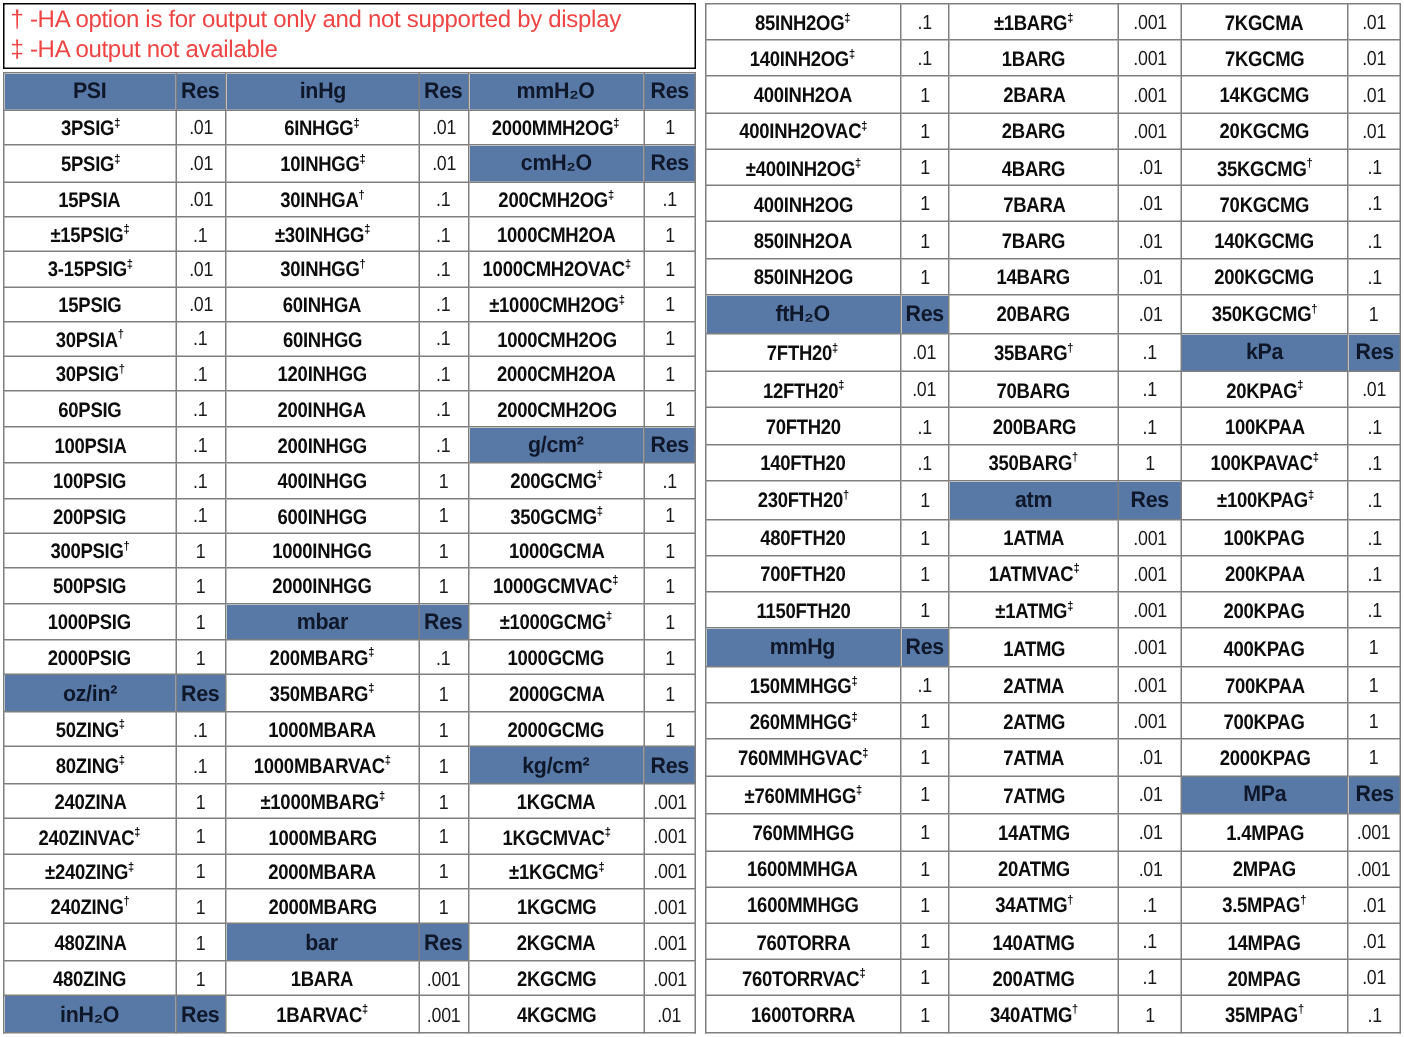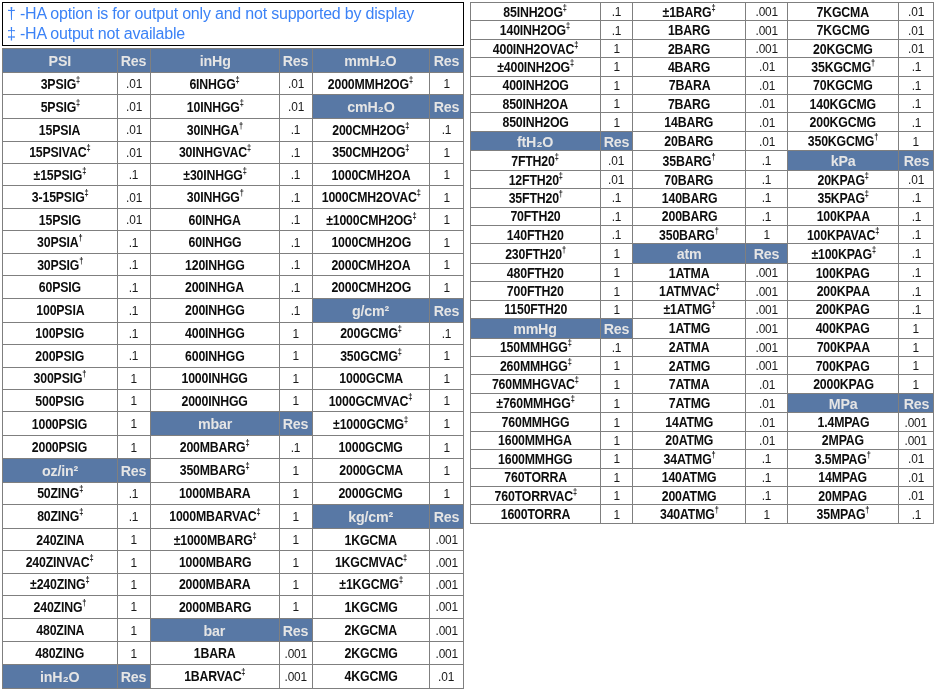--- a/index.html
+++ b/index.html
@@ -7,36 +7,36 @@
     position:relative;width:936px;height:691px;background:#ffffff;overflow:hidden;
     font-family:"Liberation Sans","DejaVu Sans",sans-serif;color:#111;
   }
   .left-panel{position:absolute;left:2px;top:2px;width:462px;height:687px;}
   .right-panel{position:absolute;left:470px;top:2px;width:464px;height:687px;}
   .note-box{
     box-sizing:border-box;height:44px;border:1px solid #000;
     padding:1px 4px;margin-bottom:2px;
   }
   .note-line{
-    font-size:16px;line-height:20px;white-space:nowrap;color:#3b82f6;
+    font-size:16px;line-height:20px;white-space:nowrap;color:#ef4444;
     letter-spacing:-0.2px;
   }
   table.ranges{
     border-collapse:collapse;table-layout:fixed;width:100%;
     border:1px solid #4d4d4d;
   }
   table.left-t{height:641px;}
-  table.right-t{height:522px;}
+  table.right-t{height:687px;}
   td{
     box-sizing:border-box;border:1px solid #7f7f7f;text-align:center;
     vertical-align:middle;padding:0;overflow:hidden;white-space:nowrap;
   }
   td.u{font-weight:bold;font-size:14px;color:#0d0d0d;}
   td.r{font-weight:normal;font-size:13.5px;color:#1a1a1a;}
-  td.h{background:#5878a5;color:#e5e5e5;font-weight:bold;font-size:15px;}
+  td.h{background:#5878a5;color:#0f172a;font-weight:bold;font-size:15px;}
   .ct{display:inline-block;transform:scaleX(0.88);letter-spacing:-0.2px;line-height:1;}
   td.h .ct{transform:scaleX(0.95);}
   .ct sup{font-size:60%;line-height:0;vertical-align:super;}
   
   table.left-t td:nth-child(1){width:24.9%;}
   table.left-t td:nth-child(2){width:7.1%;}
   table.left-t td:nth-child(3){width:28.1%;}
   table.left-t td:nth-child(4){width:7.1%;}
   table.left-t td:nth-child(5){width:25.4%;}
   
@@ -83,28 +83,20 @@
           </tr>
           <tr>
             <td class="u"><span class="ct">15PSIA</span></td>
             <td class="r"><span class="ct">.01</span></td>
             <td class="u"><span class="ct">30INHGA<sup>†</sup></span></td>
             <td class="r"><span class="ct">.1</span></td>
             <td class="u"><span class="ct">200CMH2OG<sup>‡</sup></span></td>
             <td class="r"><span class="ct">.1</span></td>
           </tr>
           <tr>
-            <td class="u"><span class="ct">15PSIVAC<sup>‡</sup></span></td>
-            <td class="r"><span class="ct">.01</span></td>
-            <td class="u"><span class="ct">30INHGVAC<sup>‡</sup></span></td>
-            <td class="r"><span class="ct">.1</span></td>
-            <td class="u"><span class="ct">350CMH2OG<sup>‡</sup></span></td>
-            <td class="r"><span class="ct">1</span></td>
-          </tr>
-          <tr>
             <td class="u"><span class="ct">±15PSIG<sup>‡</sup></span></td>
             <td class="r"><span class="ct">.1</span></td>
             <td class="u"><span class="ct">±30INHGG<sup>‡</sup></span></td>
             <td class="r"><span class="ct">.1</span></td>
             <td class="u"><span class="ct">1000CMH2OA</span></td>
             <td class="r"><span class="ct">1</span></td>
           </tr>
           <tr>
             <td class="u"><span class="ct">3-15PSIG<sup>‡</sup></span></td>
             <td class="r"><span class="ct">.01</span></td>
@@ -297,20 +289,28 @@
           </tr>
           <tr>
             <td class="u"><span class="ct">140INH2OG<sup>‡</sup></span></td>
             <td class="r"><span class="ct">.1</span></td>
             <td class="u"><span class="ct">1BARG</span></td>
             <td class="r"><span class="ct">.001</span></td>
             <td class="u"><span class="ct">7KGCMG</span></td>
             <td class="r"><span class="ct">.01</span></td>
           </tr>
           <tr>
+            <td class="u"><span class="ct">400INH2OA</span></td>
+            <td class="r"><span class="ct">1</span></td>
+            <td class="u"><span class="ct">2BARA</span></td>
+            <td class="r"><span class="ct">.001</span></td>
+            <td class="u"><span class="ct">14KGCMG</span></td>
+            <td class="r"><span class="ct">.01</span></td>
+          </tr>
+          <tr>
             <td class="u"><span class="ct">400INH2OVAC<sup>‡</sup></span></td>
             <td class="r"><span class="ct">1</span></td>
             <td class="u"><span class="ct">2BARG</span></td>
             <td class="r"><span class="ct">.001</span></td>
             <td class="u"><span class="ct">20KGCMG</span></td>
             <td class="r"><span class="ct">.01</span></td>
           </tr>
           <tr>
             <td class="u"><span class="ct">±400INH2OG<sup>‡</sup></span></td>
             <td class="r"><span class="ct">1</span></td>
@@ -359,28 +359,20 @@
             <td class="h"><span class="ct">kPa</span></td>
             <td class="h"><span class="ct">Res</span></td>
           </tr>
           <tr>
             <td class="u"><span class="ct">12FTH20<sup>‡</sup></span></td>
             <td class="r"><span class="ct">.01</span></td>
             <td class="u"><span class="ct">70BARG</span></td>
             <td class="r"><span class="ct">.1</span></td>
             <td class="u"><span class="ct">20KPAG<sup>‡</sup></span></td>
             <td class="r"><span class="ct">.01</span></td>
-          </tr>
-          <tr>
-            <td class="u"><span class="ct">35FTH20<sup>†</sup></span></td>
-            <td class="r"><span class="ct">.1</span></td>
-            <td class="u"><span class="ct">140BARG</span></td>
-            <td class="r"><span class="ct">.1</span></td>
-            <td class="u"><span class="ct">35KPAG<sup>‡</sup></span></td>
-            <td class="r"><span class="ct">.1</span></td>
           </tr>
           <tr>
             <td class="u"><span class="ct">70FTH20</span></td>
             <td class="r"><span class="ct">.1</span></td>
             <td class="u"><span class="ct">200BARG</span></td>
             <td class="r"><span class="ct">.1</span></td>
             <td class="u"><span class="ct">100KPAA</span></td>
             <td class="r"><span class="ct">.1</span></td>
           </tr>
           <tr>

